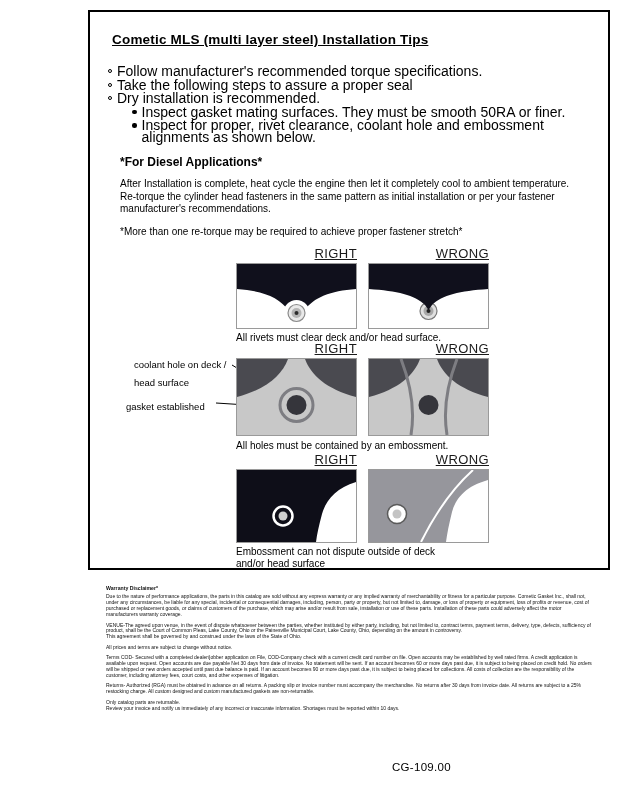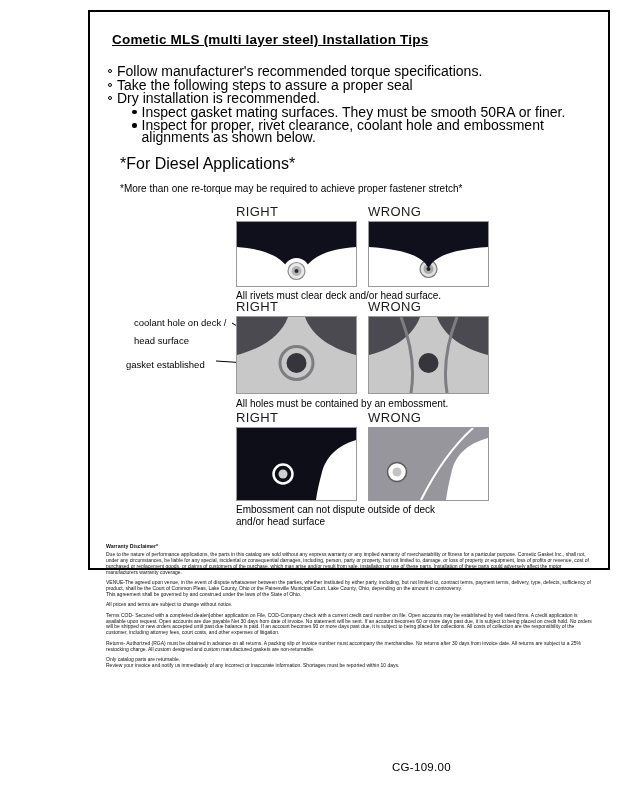--- a/index.html
+++ b/index.html
@@ -16,25 +16,25 @@
   .title {
     font-size:13.5px; font-weight:bold; text-decoration:underline;
     margin:8px 0 0 6px; letter-spacing:0.2px;
   }
   .tips { margin-top:19px; font-size:14px; }
   .tip { display:flex; align-items:flex-start; margin-top:2px; line-height:11.5px; }
   .b-open { width:4px; height:4px; border:1px solid #000; border-radius:50%; margin:3px 5px 0 2px; flex:none; }
   .tip.sub { margin-left:26px; }
   .b-fill { width:4.5px; height:4.5px; background:#000; border-radius:50%; margin:3px 5px 0 0; flex:none; }
   .diesel { margin:12px 0 0 14px; width:462px; font-size:10px; }
-  .diesel h2 { font-size:16px; font-weight:normal; margin:0 0 9px 0; }
+  .diesel h2 { font-size:12px; font-weight:bold; margin:0 0 9px 0; }
   .diesel p { margin:0 0 8px 0; line-height:12.5px; }
   .diesel p.note { margin-top:10px; }
   .diagrams { position:relative; height:326px; margin-top:4px; }
-  .dg-hdr { position:absolute; width:121px; text-align:left; font-size:13px; color:#1a1a1a; letter-spacing:0.4px; }
+  .dg-hdr { position:absolute; width:121px; text-align:right; font-size:13px; color:#1a1a1a; letter-spacing:0.4px;text-decoration:underline; }
   .fig { position:absolute; width:121px; border:1px solid #9a9a9a; line-height:0; background:#fff; }
   .fig svg { display:block; }
   .dg-cap { position:absolute; font-size:10px; line-height:12px; white-space:pre-line; }
   .co { position:absolute; font-size:9.5px; line-height:18px; }
   .callout-lines { position:absolute; left:0; top:0; width:492px; height:326px; pointer-events:none; }
   .legal { margin-top:14px; width:488px; font-size:5px; line-height:5.9px; color:#111; }
   .legal p { margin:0 0 4.5px 0; white-space:pre-line; }
   .legal .legal-h { font-weight:bold; font-size:5.2px; margin-bottom:2.5px; }
   .footer-code { position:absolute; left:392px; top:761px; font-size:11.5px; letter-spacing:0.3px; }
 </style>
@@ -64,20 +64,21 @@
         <span>Inspect gasket mating surfaces.  They must be smooth 50RA or finer.</span>
       </div>
       <div class="tip sub">
         <span class="b-fill"></span>
         <span>Inspect for proper, rivet clearance, coolant hole and embossment alignments as shown below.</span>
       </div>
     </div>
 
     <div class="diesel">
       <h2>*For Diesel Applications*</h2>
+      <p>After Installation is complete, heat cycle the engine then let it completely cool to ambient temperature. Re-torque the cylinder head fasteners in the same pattern as initial installation or per your fastener manufacturer's recommendations.</p>
       <p class="note">*More than one re-torque may be required to achieve proper fastener stretch*</p>
     </div>
 
     <div class="diagrams">
 
       <div class="dg-hdr" style="left:130px; top:0;">RIGHT</div>
       <div class="dg-hdr" style="left:262px; top:0;">WRONG</div>
 
       <div class="fig" style="left:130px; top:17px;">
         <svg width="119" height="64" viewBox="0 0 119 64">

